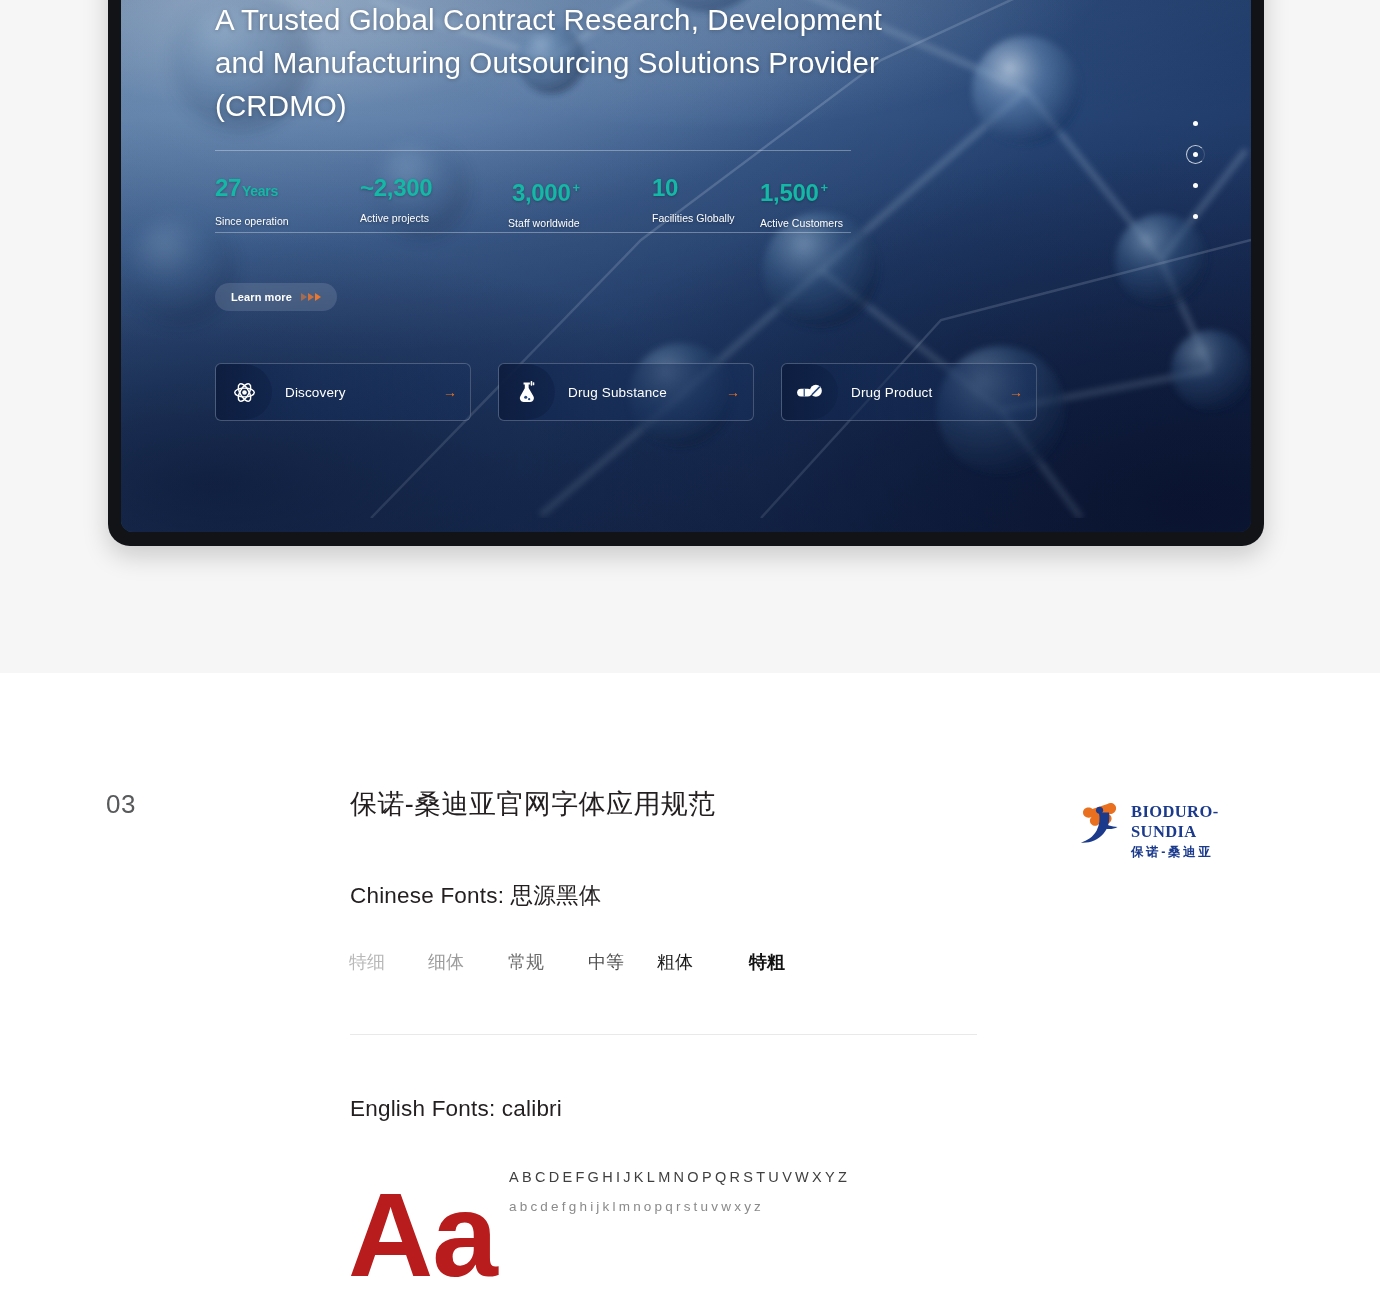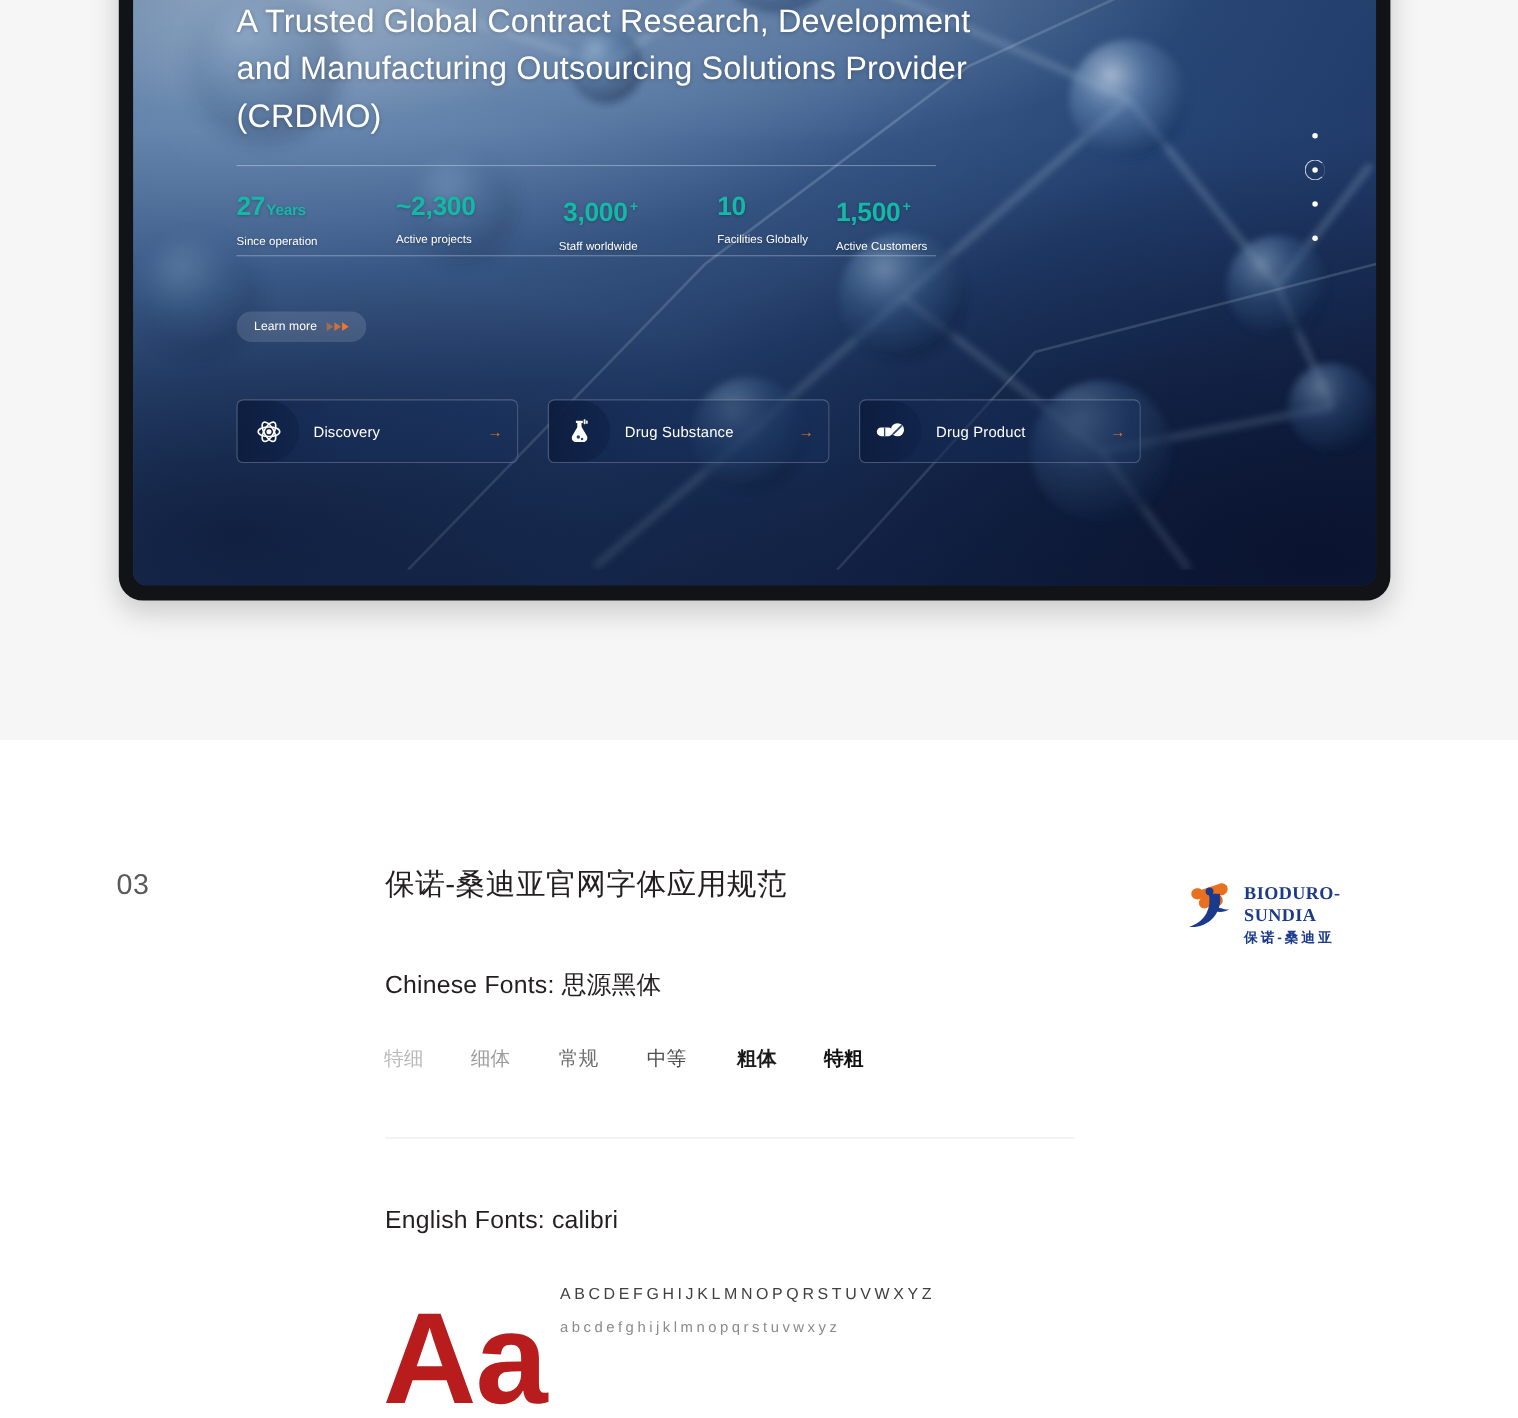--- a/index.html
+++ b/index.html
@@ -97,21 +97,21 @@
   .s3 { left: 437px; }
   .s4 { left: 545px; }
 
   
   .learn-more {
     position: absolute; top: 343px; left: 0;
     display: flex; align-items: center; gap: 9px;
     height: 28px; padding: 0 16px;
     border-radius: 14px;
     background: rgba(255,255,255,.13);
-    color: #ffffff; font-size: 11px; font-weight: 400;
+    color: #ffffff; font-size: 11px; font-weight: 700;
     letter-spacing: .1px; cursor: pointer;
     backdrop-filter: blur(2px);
   }
   .arrows3 { display: flex; gap: 1px; }
   .arrows3 i {
     width: 0; height: 0; display: block;
     border-left: 6px solid #f0762a;
     border-top: 4.5px solid transparent;
     border-bottom: 4.5px solid transparent;
   }
@@ -190,21 +190,21 @@
     color: #231f20; font-size: 22.5px; font-weight: 400; letter-spacing: .2px;
   }
   .weights { position: absolute; left: 349px; top: 950px; width: 520px; height: 24px; }
   .weights span {
     position: absolute; top: 0; font-size: 18px; white-space: nowrap;
   }
   .w0 { left: 0;   color: #b9b9b9; font-weight: 300; }
   .w1 { left: 79px;  color: #9d9d9d; font-weight: 300; }
   .w2 { left: 159px; color: #6f6f6f; font-weight: 400; }
   .w3 { left: 239px; color: #4e4e4e; font-weight: 500; }
-  .w4 { left: 321px; color: #1a1a1a; font-weight: 700; }
+  .w4 { left: 308px; color: #1a1a1a; font-weight: 400; }
   .w5 { left: 400px; color: #111111; font-weight: 800; }
 
   .divider {
     position: absolute; left: 350px; top: 1034px;
     width: 627px; height: 1px; background: #e9e9e9;
   }
 
   .en-heading {
     position: absolute; left: 350px; top: 1096px;
     color: #231f20; font-size: 22.5px; font-weight: 400; letter-spacing: .2px;

